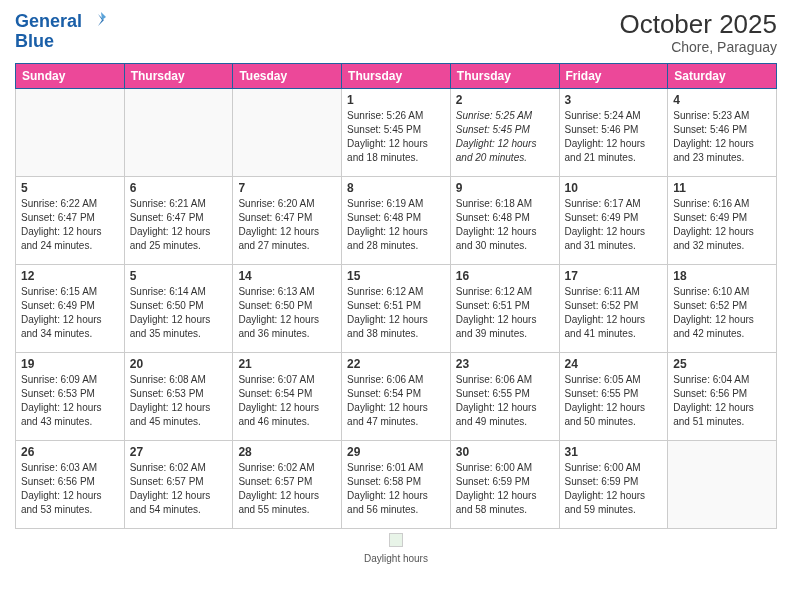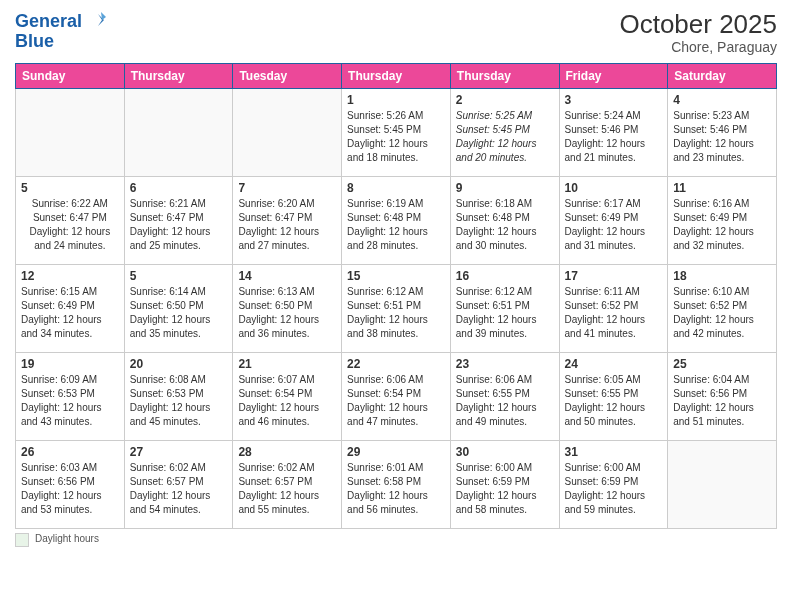--- a/index.html
+++ b/index.html
@@ -78,21 +78,23 @@
       line-height: 1.4;
     }
     .empty {
       background: #f9f9f9;
     }
     .footer {
       margin-top: 4px;
       font-size: 10px;
       color: #555;
       display: flex;
+      align-items: center;
       gap: 6px;
+      flex-direction: column;
     }
     .footer-box {
       width: 14px;
       height: 14px;
       background: #e8f4e8;
       border: 1px solid #ccc;
       display: inline-block;
     }
   </style>
 </head>
@@ -160,21 +162,21 @@
             <span class="day-num">4</span>
             <div class="day-info" style="white-space: pre-line;">Sunrise: 5:23 AM
 Sunset: 5:46 PM
 Daylight: 12 hours
 and 23 minutes.</div>
           </td>
         </tr>
         <tr>
           <td>
             <span class="day-num">5</span>
-            <div class="day-info" style="white-space: pre-line; text-align: center;">Sunrise: 6:22 AM
+            <div class="day-info" style="white-space: pre-line;">Sunrise: 6:22 AM
 Sunset: 6:47 PM
 Daylight: 12 hours
 and 24 minutes.</div>
           </td>
           <td>
             <span class="day-num">6</span>
             <div class="day-info" style="white-space: pre-line;">Sunrise: 6:21 AM
 Sunset: 6:47 PM
 Daylight: 12 hours
 and 25 minutes.</div>

